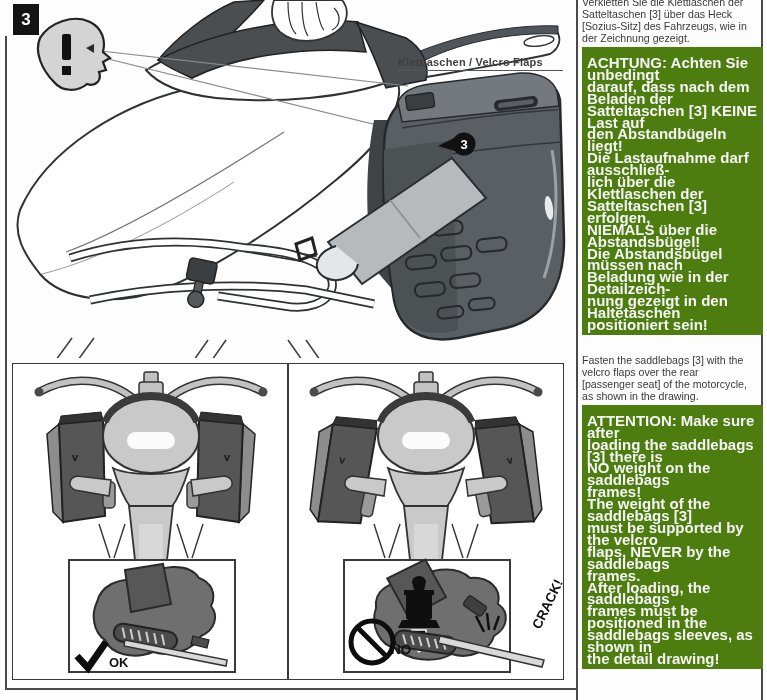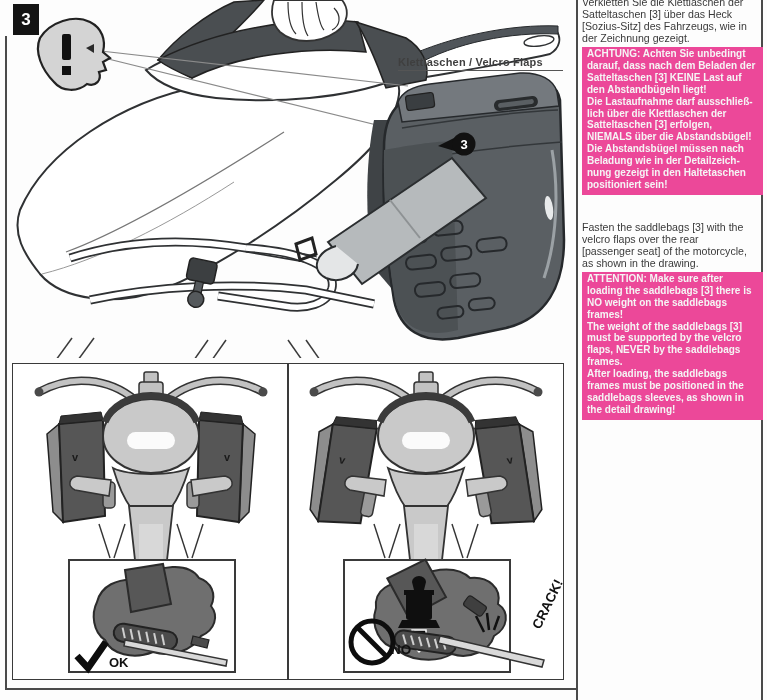--- a/index.html
+++ b/index.html
@@ -10,23 +10,23 @@
       display:flex;align-items:center;justify-content:center;font-weight:bold;font-size:17px;}
   .vline-left{left:5px;top:36px;width:2px;height:654px;background:#4a4a4a;}
   .vline-sep{left:576px;top:0;width:2px;height:700px;background:#4a4a4a;}
   .vline-right{left:761px;top:0;width:2px;height:700px;background:#4a4a4a;}
   .hline-bottom{left:5px;top:688px;width:573px;height:2px;background:#4a4a4a;}
   .diagram-label{left:398px;top:56px;width:165px;text-align:left;font-size:11px;
       font-weight:bold;color:#3f3f3f;border-bottom:1.5px solid #555;padding-bottom:2px;
       letter-spacing:.2px;}
   .col{left:582px;top:-4px;width:181px;}
   .para{font-size:10.6px;line-height:12px;color:#3a3a3a;white-space:pre-line;}
-  .para.en{margin-top:26px;}
-  .warn{background:#ec4899;color:#f5f5f5;font-weight:bold;font-size:10px;
-      line-height:11.9px;padding:1px 5px 4px 5px;margin-top:3px;white-space:pre-line;}
+  .para.en{margin-top:19px;}
+  .warn{background:#4d7c0f;color:#f5f5f5;font-weight:bold;font-size:15px;
+      line-height:11.9px;padding:10px 5px 4px 5px;margin-top:3px;white-space:pre-line;}
   .bottom-box{left:12px;top:363px;width:550px;height:315px;border:1.5px solid #3a3a3a;
       background:#fff;}
   .panel-divider{left:274px;top:0;width:1.5px;height:315px;background:#3a3a3a;position:absolute;}
   svg text{font-family:"Liberation Sans",sans-serif;}
 </style>
 </head>
 <body>
 
 <div class="abs vline-left"></div>
 <div class="abs vline-sep"></div>

